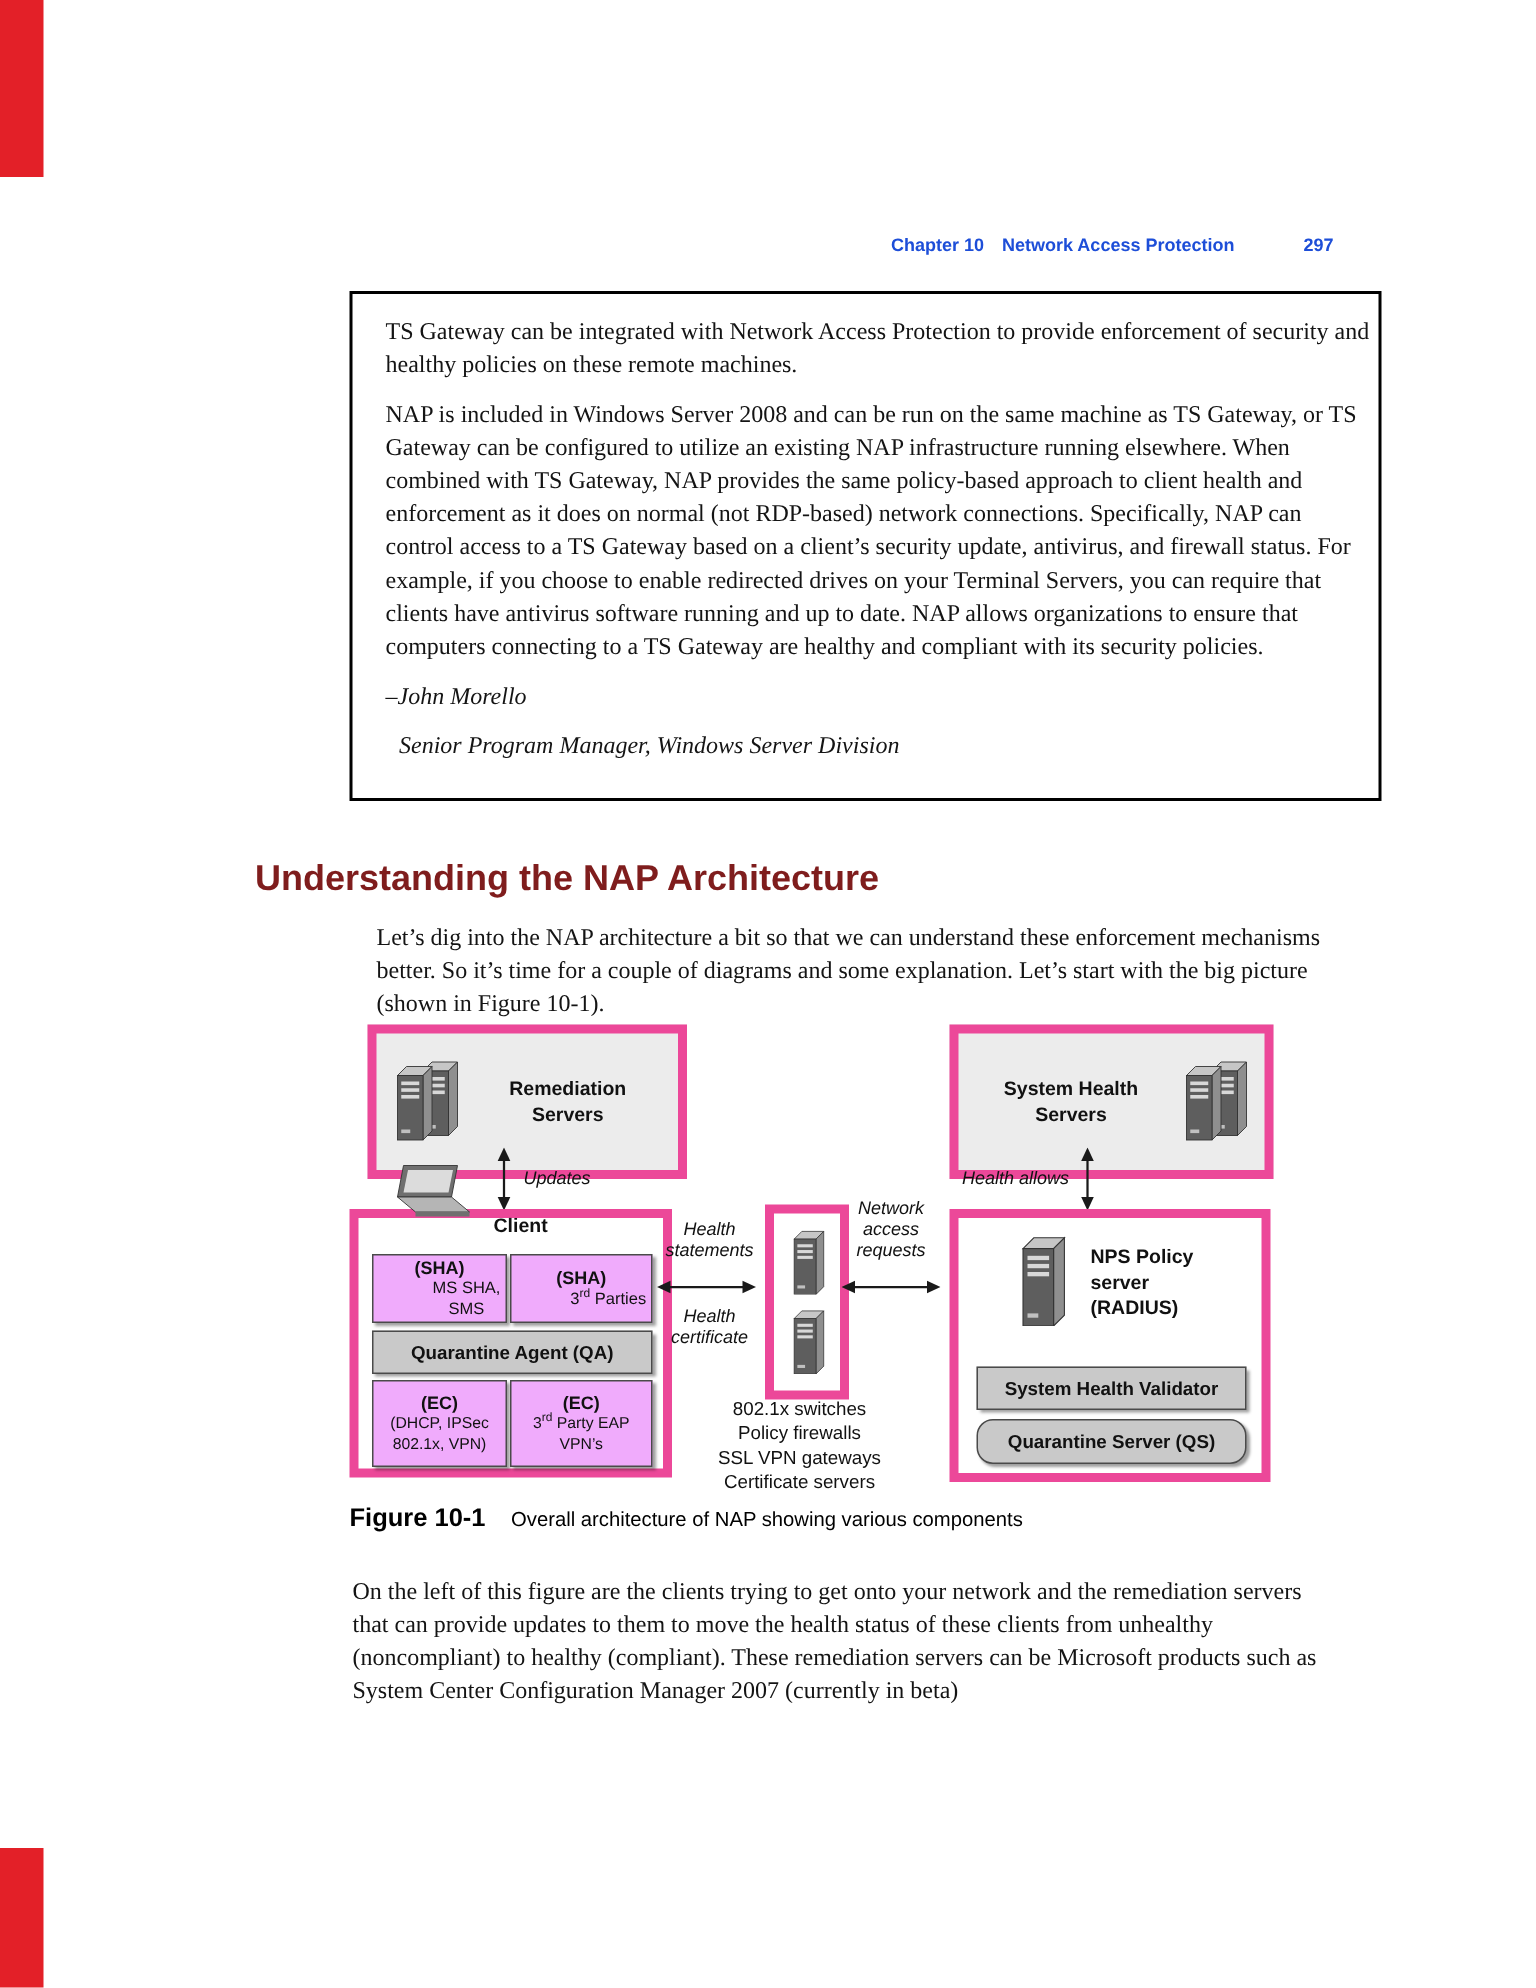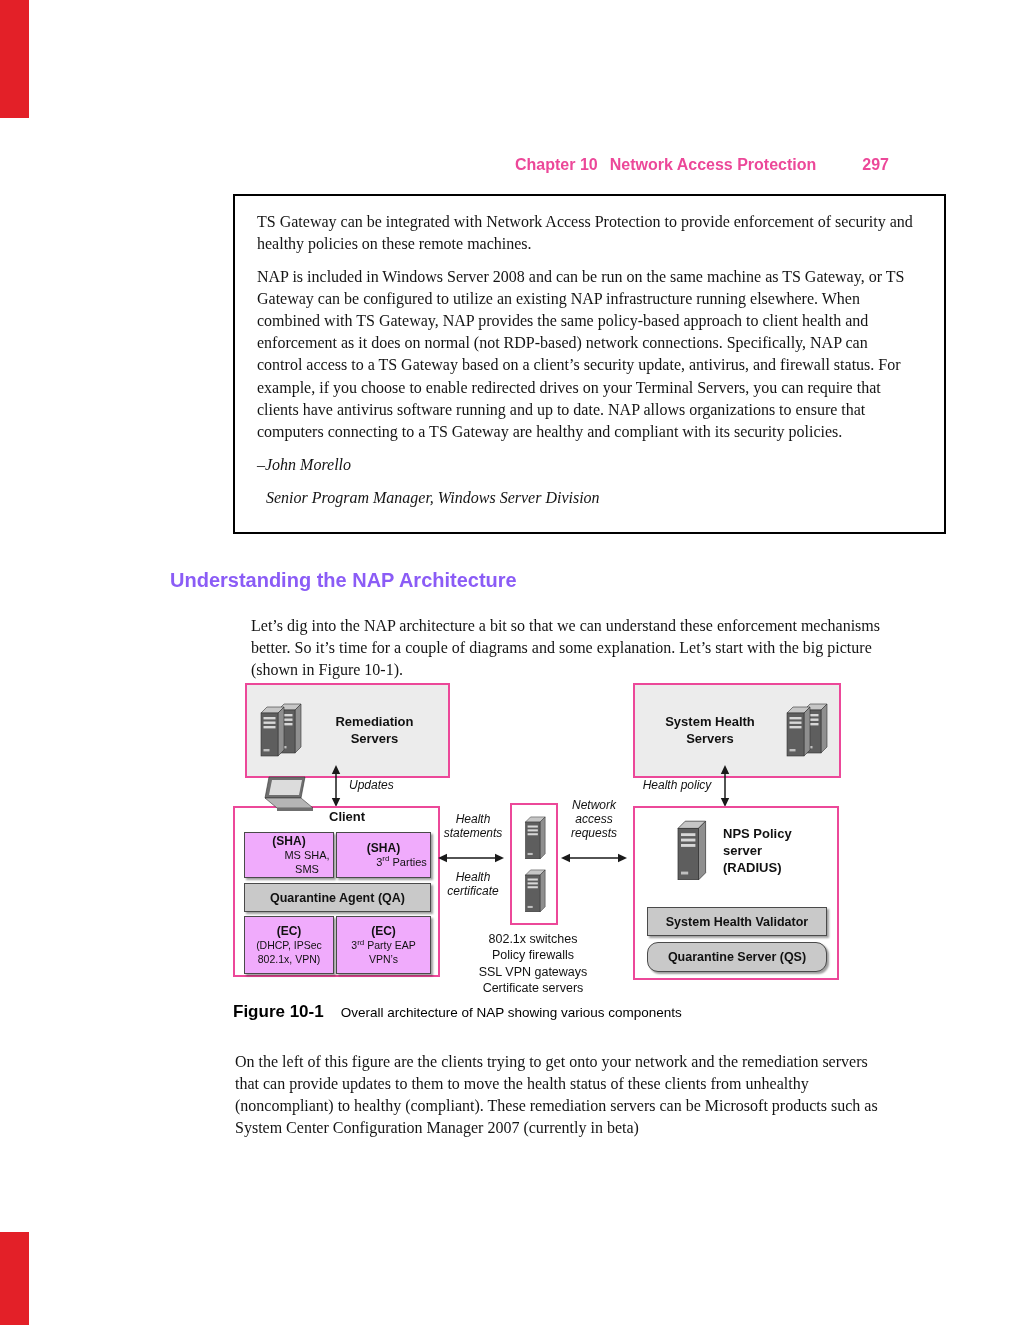--- a/index.html
+++ b/index.html
@@ -6,38 +6,38 @@
   body{width:1024px;height:1325px;position:relative;background:#ffffff;color:#141414;
        font-family:"Liberation Serif",serif;overflow:hidden;}
   .pre{white-space:pre-line;}
 
   .red-tab{position:absolute;left:0;width:29px;background:#e32028;}
   #red-top{top:0;height:118px;}
   #red-bottom{bottom:0;height:93px;}
 
   .running-head{position:absolute;top:156px;left:233px;width:656px;display:flex;
     justify-content:flex-end;align-items:baseline;font-family:"Liberation Sans",sans-serif;
-    font-size:16px;font-weight:bold;color:#ec4899;}
+    font-size:12px;font-weight:bold;color:#1d4ed8;}
   .running-head .chap{margin-right:12px;}
   .running-head .pagenum{margin-left:46px;}
 
   .quote-box{position:absolute;left:233px;top:194px;width:656px;height:321px;
-    border:2px solid #000;padding:15px 31px 0 22px;font-size:16px;line-height:1.38;}
+    border:2px solid #000;padding:15px 6px 0 22px;font-size:16px;line-height:1.38;}
   .quote-box p{margin:0 0 11px 0;}
   .attr{font-style:italic;margin-bottom:0;}
   .attr-role{font-style:italic;padding-left:9px;}
 
   .section-heading{position:absolute;left:170px;top:556px;font-family:"Liberation Sans",sans-serif;
-    font-size:20px;font-weight:bold;color:#8b5cf6;}
+    font-size:24px;font-weight:bold;color:#7f1d1d;}
 
   .intro-para{position:absolute;left:235px;top:599px;width:640px;font-size:16px;line-height:1.37;margin-left:16px;}
 
   .figure{position:absolute;left:233px;top:681px;width:656px;height:318px;
     font-family:"Liberation Sans",sans-serif;color:#111;}
-  .dbox{position:absolute;border:2px solid #ec4899;background:#fff;}
+  .dbox{position:absolute;border:6px solid #ec4899;background:#fff;}
   .server-group-box{background:#ececec;display:flex;align-items:center;padding:6px 10px;gap:8px;}
   .bold-label{font-weight:bold;font-size:13px;line-height:1.25;text-align:center;flex:1;}
   .ital{font-style:italic;font-size:12px;line-height:1.18;}
   .flabel{position:absolute;text-align:center;}
   .mini-box{position:absolute;border:1px solid #4a4a4a;background:#f0abfc;
     box-shadow:2px 2px 2px rgba(0,0,0,0.38);display:flex;flex-direction:column;
     align-items:center;justify-content:center;text-align:center;}
   .mini-title{font-weight:bold;font-size:12px;line-height:1.25;}
   .mini-sub{font-size:11px;line-height:1.25;padding-left:36px;}
   .mini-sub-sm{font-size:10.5px;line-height:1.25;}
@@ -130,21 +130,21 @@
       <use href="#server-tower" x="17" y="0"></use>
       <use href="#server-tower" x="0" y="3"></use>
     </svg>
   </div>
 
   <svg style="position:absolute;left:97px;top:84px;" width="12" height="42" viewBox="0 0 12 42">
     <use href="#arrow-v42"></use>
   </svg>
   <div class="flabel ital" style="left:116px;top:97px;">Updates</div>
 
-  <div class="flabel ital" style="left:406px;top:97px;width:76px;">Health policy</div>
+  <div class="flabel ital" style="left:406px;top:97px;width:76px;">Health allows</div>
   <svg style="position:absolute;left:486px;top:84px;" width="12" height="42" viewBox="0 0 12 42">
     <use href="#arrow-v42"></use>
   </svg>
 
   <div class="dbox" style="left:0px;top:125px;width:203px;height:167px;">
     <div class="mini-box" style="left:9px;top:24px;width:88px;height:44px;">
       <div class="mini-title">(SHA)</div>
       <div class="mini-sub">MS SHA, SMS</div>
     </div>
     <div class="mini-box" style="left:101px;top:24px;width:93px;height:44px;">

